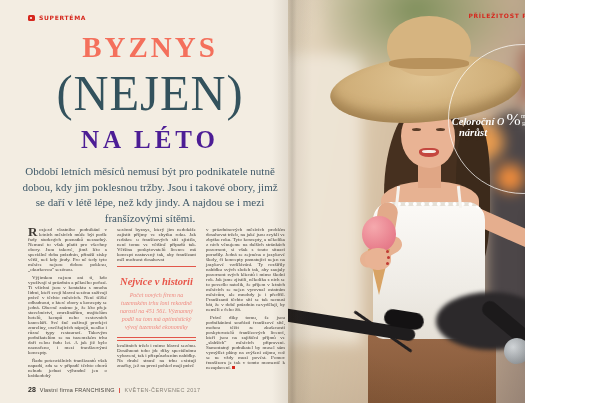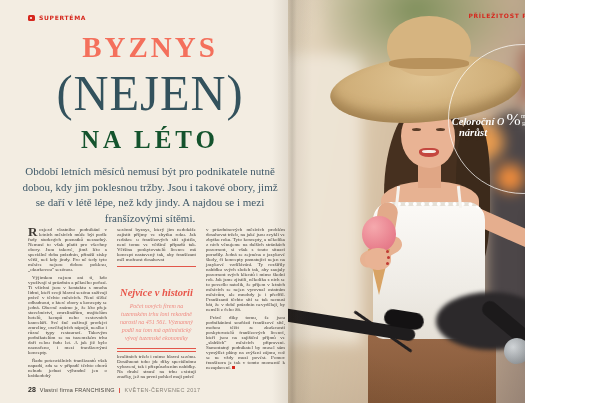--- a/index.html
+++ b/index.html
@@ -8,32 +8,32 @@
   
   #left-page{position:absolute;left:0;top:0;width:300px;height:403px;background:#f3ede2;}
   .kicker{position:absolute;left:28px;top:14px;display:flex;align-items:center;gap:4px;}
   .kicker-icon{width:7px;height:6px;background:#d6281e;border-radius:1.5px;position:relative;}
   .kicker-icon::after{content:'';position:absolute;left:2px;top:2px;width:2px;height:2px;background:#fff;border-radius:50%;}
   .kicker-label{font-family:"DejaVu Sans",sans-serif;font-size:6px;font-weight:bold;letter-spacing:.7px;color:#d6281e;}
 
   .headline{position:absolute;left:5px;top:33px;width:290px;text-align:center;line-height:1;}
   .hl1{font-size:29px;font-weight:bold;letter-spacing:3px;color:#f4705c;}
   .hl2{font-size:51px;font-weight:400;letter-spacing:1px;color:#33525d;margin-top:6px;transform:scaleX(.95);}
-  .hl3{font-size:25px;font-weight:bold;letter-spacing:4px;color:#14532d;margin-top:8px;}
+  .hl3{font-size:25px;font-weight:bold;letter-spacing:4px;color:#4c1d95;margin-top:8px;}
 
   .lead{position:absolute;left:17px;top:164px;width:266px;text-align:center;font-size:11px;line-height:15.5px;color:#3e5868;}
 
   .cols{position:absolute;left:0;top:227px;width:300px;height:153px;}
   .col{position:absolute;top:0;width:79px;font-size:5px;line-height:5px;text-align:justify;color:#3f3a35;}
   #col1{left:28px;} #col2{left:117px;} #col3{left:206px;}
   .col p{margin:0 0 3px 0;}
   .dropcap{float:left;font-size:13px;line-height:10px;font-weight:600;margin:0 1.5px 0 0;color:#3f3a35;}
   .indent{text-indent:4px;}
 
-  .infobox{position:relative;margin:4px 0 5px 0;padding:20px 2px 6px 2px;border-top:1.5px solid #e2564a;border-bottom:1.5px solid #e2564a;text-align:center;}
+  .infobox{position:relative;margin:4px 0 5px 0;padding:9px 2px 6px 2px;border-top:1.5px solid #e2564a;border-bottom:1.5px solid #e2564a;text-align:center;}
   .infobox::before{content:'';position:absolute;left:0;right:0;bottom:-3.5px;height:1px;background:#e2564a;}
   .infobox-title{font-size:10.5px;line-height:11px;font-style:italic;font-weight:bold;color:#e8564a;margin-bottom:4px;}
   .infobox-body{font-size:6px;line-height:8px;font-style:italic;color:#ef8a80;text-align:center;}
 
   .endmark{display:inline-block;width:3px;height:3px;background:#d6281e;margin-left:1px;}
 
   .footer{position:absolute;left:28px;top:386px;display:flex;align-items:baseline;gap:4px;font-family:Liberation Sans, sans-serif;}
   .fp-num{font-size:7px;font-weight:bold;color:#2d2a26;}
   .fp-brand{font-size:5.5px;color:#4a463f;letter-spacing:.2px;}
   .fp-sep{font-size:6px;color:#d6281e;font-weight:bold;}

